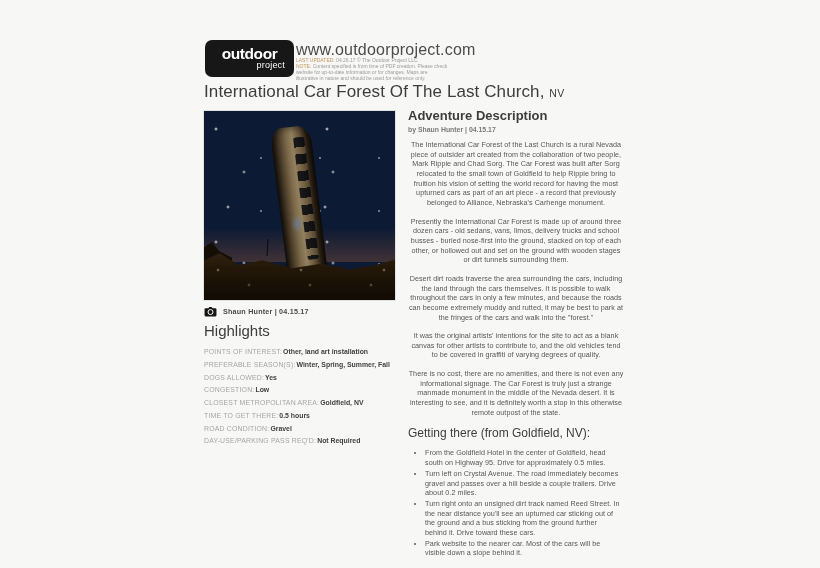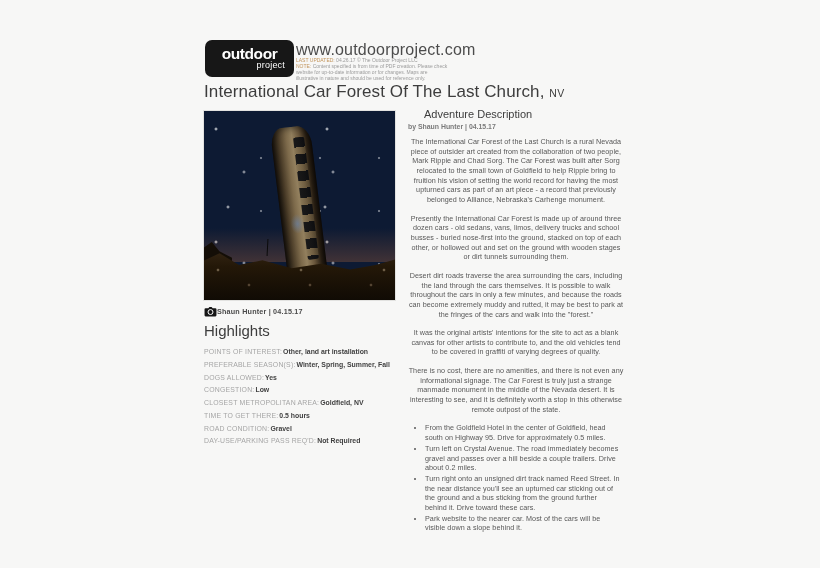--- a/index.html
+++ b/index.html
@@ -60,32 +60,32 @@
   .ground-speckle{position:absolute;left:0;right:0;bottom:0;height:40px;opacity:0.7;
     background-image:
       radial-gradient(1px 1px at 14px 10px, rgba(255,230,190,0.8), rgba(255,230,190,0) 1.8px),
       radial-gradient(1px 1px at 45px 25px, rgba(255,220,180,0.6), rgba(255,220,180,0) 1.8px),
       radial-gradient(0.8px 0.8px at 70px 15px, rgba(255,235,200,0.7), rgba(255,235,200,0) 1.5px);
     background-size:83px 37px, 61px 41px, 47px 29px;background-repeat:repeat;}
   .rock{position:absolute;left:0;bottom:36px;width:28px;height:22px;background:#140e07;
     clip-path:polygon(0 25%, 28% 0, 55% 42%, 100% 72%, 100% 100%, 0 100%);}
   .pole{position:absolute;left:33%;bottom:44px;width:1px;height:17px;background:#0b0b0b;transform:rotate(3deg);}
   
-  .credit{position:absolute;left:204px;top:306px;display:flex;align-items:center;}
+  .credit{position:absolute;left:204px;top:306px;display:flex;align-items:center;gap:6px;}
   .credit svg{display:block;}
   .credit-text{font-size:7.2px;font-weight:bold;color:#4a4a4a;letter-spacing:0.2px;}
   
   .highlights{position:absolute;left:204px;top:322px;width:196px;}
   .hl-heading{font-size:15px;font-weight:500;color:#3d3d3d;margin:0 0 9px 0;}
   .hl-row{margin-bottom:5.2px;font-size:6.9px;line-height:7.6px;}
   .hl-key{color:#a5a5a5;letter-spacing:0.2px;}
   .hl-val{color:#3f3f3f;font-weight:bold;margin-left:1px;}
   
   .rightcol{position:absolute;left:408px;top:108px;width:216px;color:#575757;}
-  .ad-heading{font-size:11px;font-weight:400;color:#3d3d3d;margin:0 0 3px 16px;}
+  .ad-heading{font-size:13px;font-weight:700;color:#3d3d3d;margin:0 0 3px 0;}
   .byline{font-size:6.9px;font-weight:bold;color:#7a7a7a;margin:0 0 7px 0;}
   .rightcol p.body{font-size:7.2px;line-height:9.65px;margin:0 0 9px 0;letter-spacing:0.05px;text-align:center;}
   .gt-heading{font-size:12px;font-weight:500;color:#3d3d3d;margin:7px 0 8px 0;}
   .gt-list{margin:4px;padding:0 0 0 13px;}
   .gt-list li{font-size:7.2px;line-height:9.4px;margin-bottom:2px;letter-spacing:0.05px;}
 </style>
 </head>
 <body>
 
 <div class="page">
@@ -139,20 +139,21 @@
   </div>
 
   <div class="rightcol">
     <h2 class="ad-heading">Adventure Description</h2>
     <div class="byline">by Shaun Hunter | 04.15.17</div>
     <p class="body">The International Car Forest of the Last Church is a rural Nevada piece of outsider art created from the collaboration of two people, Mark Rippie and Chad Sorg. The Car Forest was built after Sorg relocated to the small town of Goldfield to help Rippie bring to fruition his vision of setting the world record for having the most upturned cars as part of an art piece - a record that previously belonged to Alliance, Nebraska's Carhenge monument.</p>
     <p class="body">Presently the International Car Forest is made up of around three dozen cars - old sedans, vans, limos, delivery trucks and school busses - buried nose-first into the ground, stacked on top of each other, or hollowed out and set on the ground with wooden stages or dirt tunnels surrounding them.</p>
     <p class="body">Desert dirt roads traverse the area surrounding the cars, including the land through the cars themselves. It is possible to walk throughout the cars in only a few minutes, and because the roads can become extremely muddy and rutted, it may be best to park at the fringes of the cars and walk into the "forest."</p>
     <p class="body">It was the original artists' intentions for the site to act as a blank canvas for other artists to contribute to, and the old vehicles tend to be covered in graffiti of varying degrees of quality.</p>
     <p class="body">There is no cost, there are no amenities, and there is not even any informational signage. The Car Forest is truly just a strange manmade monument in the middle of the Nevada desert. It is interesting to see, and it is definitely worth a stop in this otherwise remote outpost of the state.</p>
+    <h3 class="gt-heading">Getting there (from Goldfield, NV):</h3>
     <ul class="gt-list">
       <li>From the Goldfield Hotel in the center of Goldfield, head south on Highway 95. Drive for approximately 0.5 miles.</li>
       <li>Turn left on Crystal Avenue. The road immediately becomes gravel and passes over a hill beside a couple trailers. Drive about 0.2 miles.</li>
       <li>Turn right onto an unsigned dirt track named Reed Street. In the near distance you'll see an upturned car sticking out of the ground and a bus sticking from the ground further behind it. Drive toward these cars.</li>
       <li>Park website to the nearer car. Most of the cars will be visible down a slope behind it.</li>
     </ul>
   </div>
 
 </div>
 

